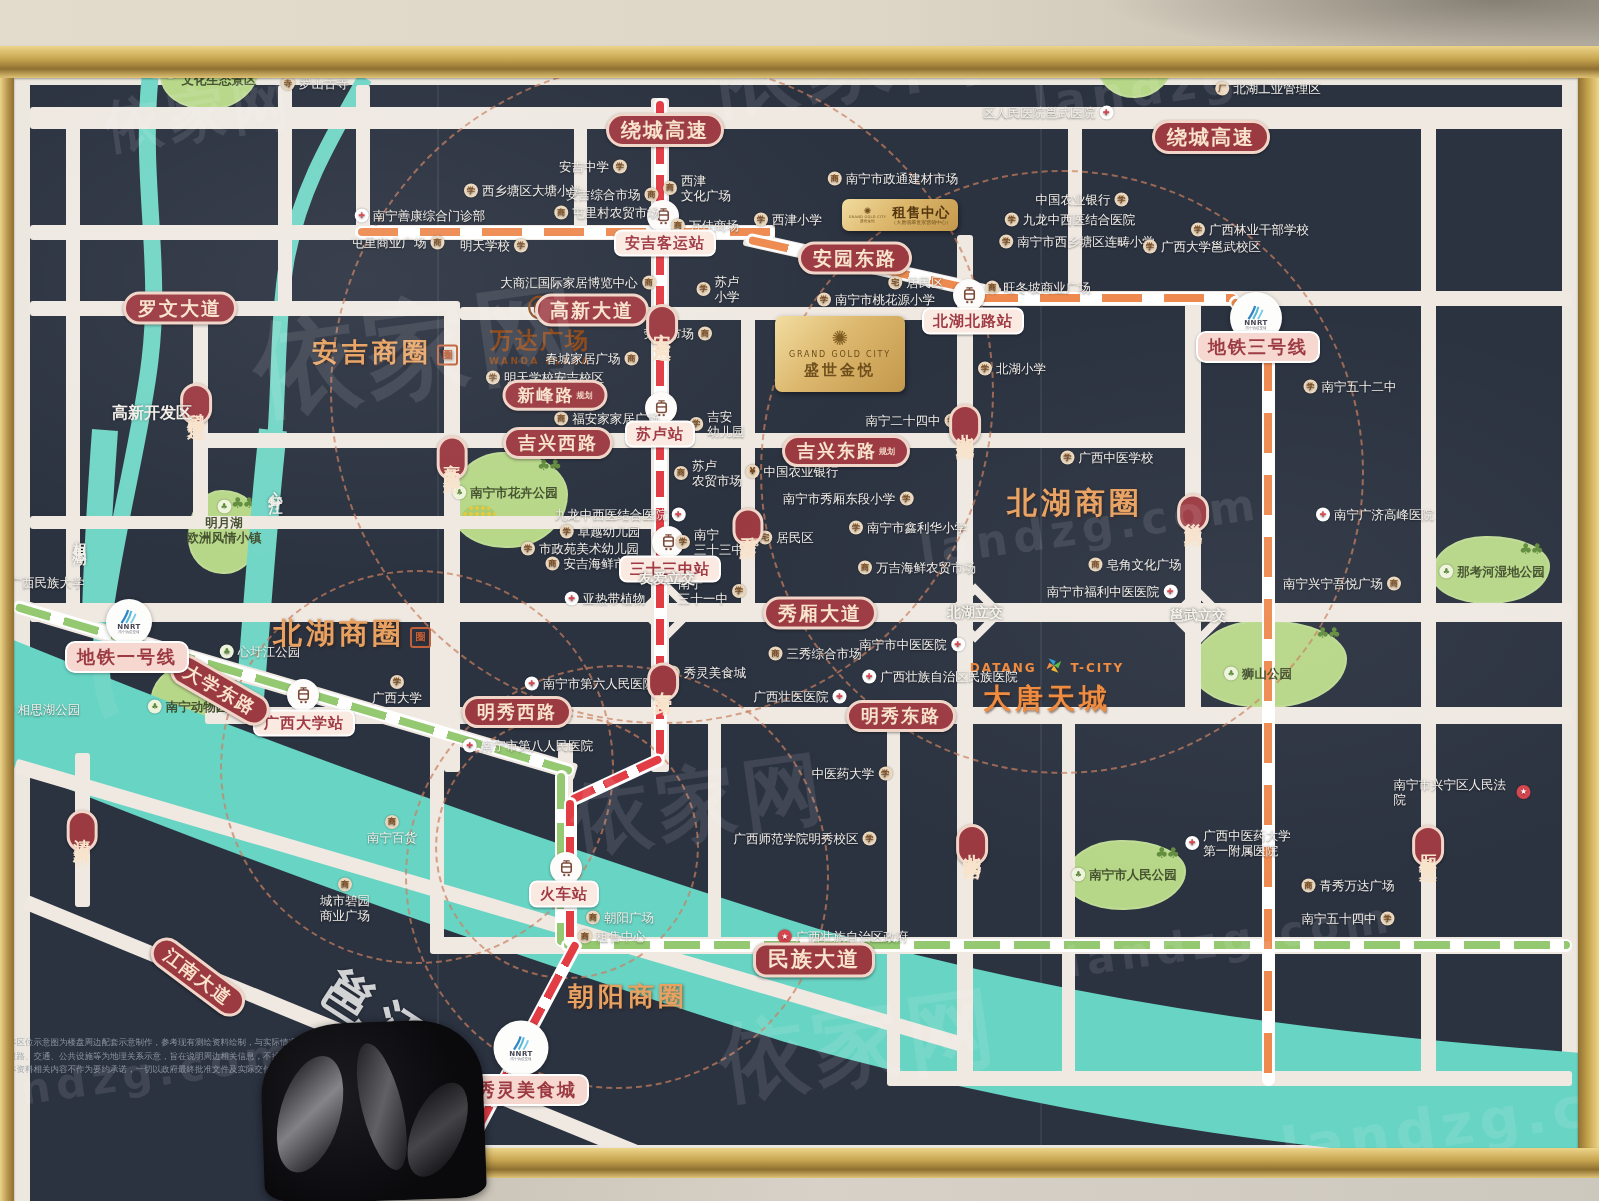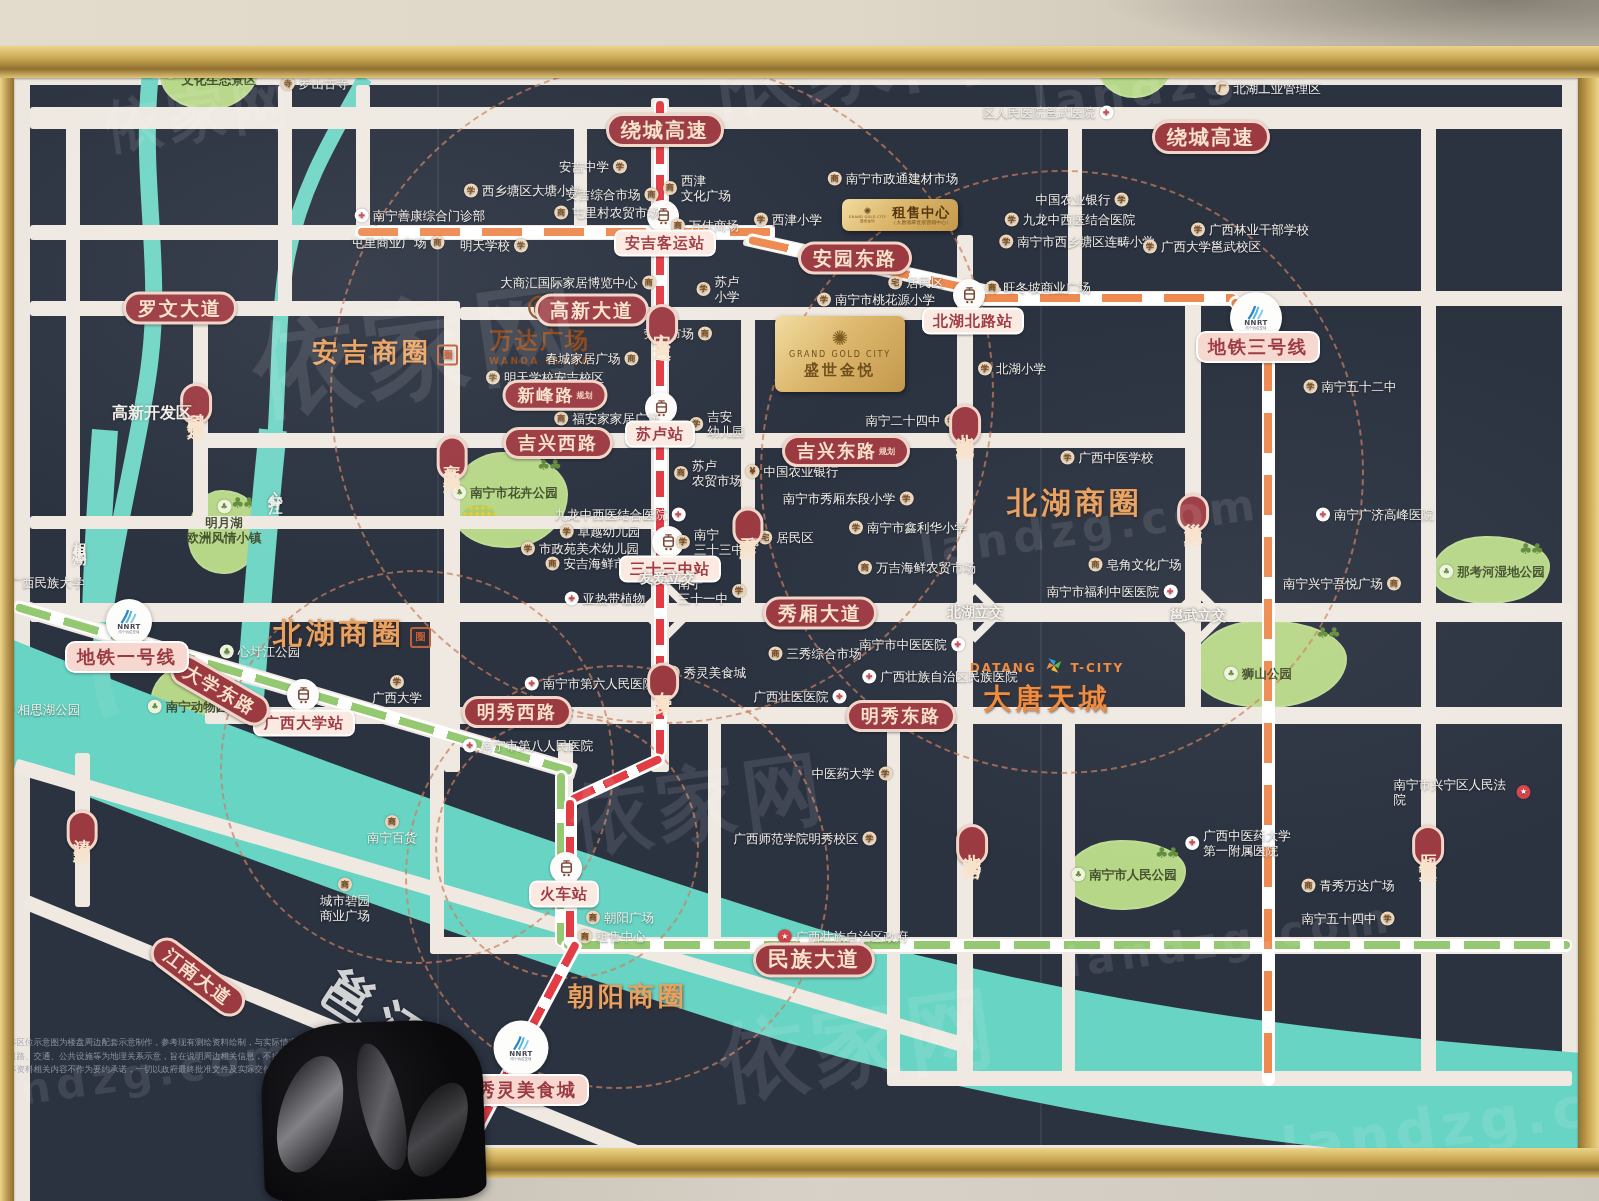--- a/index.html
+++ b/index.html
@@ -478,21 +478,21 @@
         <div class="pill" style="left: 855px; top: 258px; font-size: 19px;"><span>安园东路</span></div>
         <div class="pill v" style="left: 965px; top: 425px; font-size: 18px;"><span>北湖北路</span></div>
         <div class="pill v" style="left: 748px; top: 527px; font-size: 17px;"><span>秀安路</span><span class="tag">规划</span></div>
         <div class="pill v" style="left: 1193px; top: 513px; font-size: 18px;"><span>邕武路</span></div>
         <div class="pill" style="left: 820px; top: 613px; font-size: 19px;"><span>秀厢大道</span></div>
         <div class="pill v" style="left: 663px; top: 682px; font-size: 18px;"><span>友爱路</span></div>
         <div class="pill" style="left: 517px; top: 712px; font-size: 18px;"><span>明秀西路</span></div>
         <div class="pill" style="left: 901px; top: 716px; font-size: 18px;"><span>明秀东路</span></div>
         <div class="pill v" style="left: 972px; top: 845px; font-size: 18px;"><span>北湖南路</span></div>
         <div class="pill v" style="left: 1428px; top: 846px; font-size: 18px;"><span>厢竹大道</span></div>
-        <div class="pill" style="left: 814px; top: 960px; font-size: 21px;"><span>民族大道</span></div>
+        <div class="pill" style="left: 814px; top: 960px; font-size: 21px; border-radius: 13px;"><span>民族大道</span></div>
         <div class="pill" style="left: 220px; top: 690px; font-size: 18px; transform: translate(-50%, -50%) rotate(30deg);"><span>大学东路</span></div>
         <div class="pill" style="left: 198px; top: 977px; font-size: 18px; transform: translate(-50%, -50%) rotate(37deg);"><span>江南大道</span></div>
         <div class="pill v" style="left: 82px; top: 831px; font-size: 17px;"><span>清川大桥</span></div>
         <div class="mlabel" style="left: 127px; top: 657px;">地铁一号线</div>
         <div class="mlabel" style="left: 527px; top: 1090px;">秀灵美食城</div>
         <div class="mlabel" style="left: 1258px; top: 347px;">地铁三号线</div>
         <div class="interx" style="left: 667px; top: 579px; font-family: Liberation Serif, serif;">友爱立交</div>
         <div class="interx" style="left: 975px; top: 613px;">北湖立交</div>
         <div class="interx" style="left: 1198px; top: 616px;">邕武立交</div>
         <div class="circle-label" style="left: 385px; top: 352px; font-size: 26px;"><span>安吉商圈</span><span class="seal">圈</span></div>

